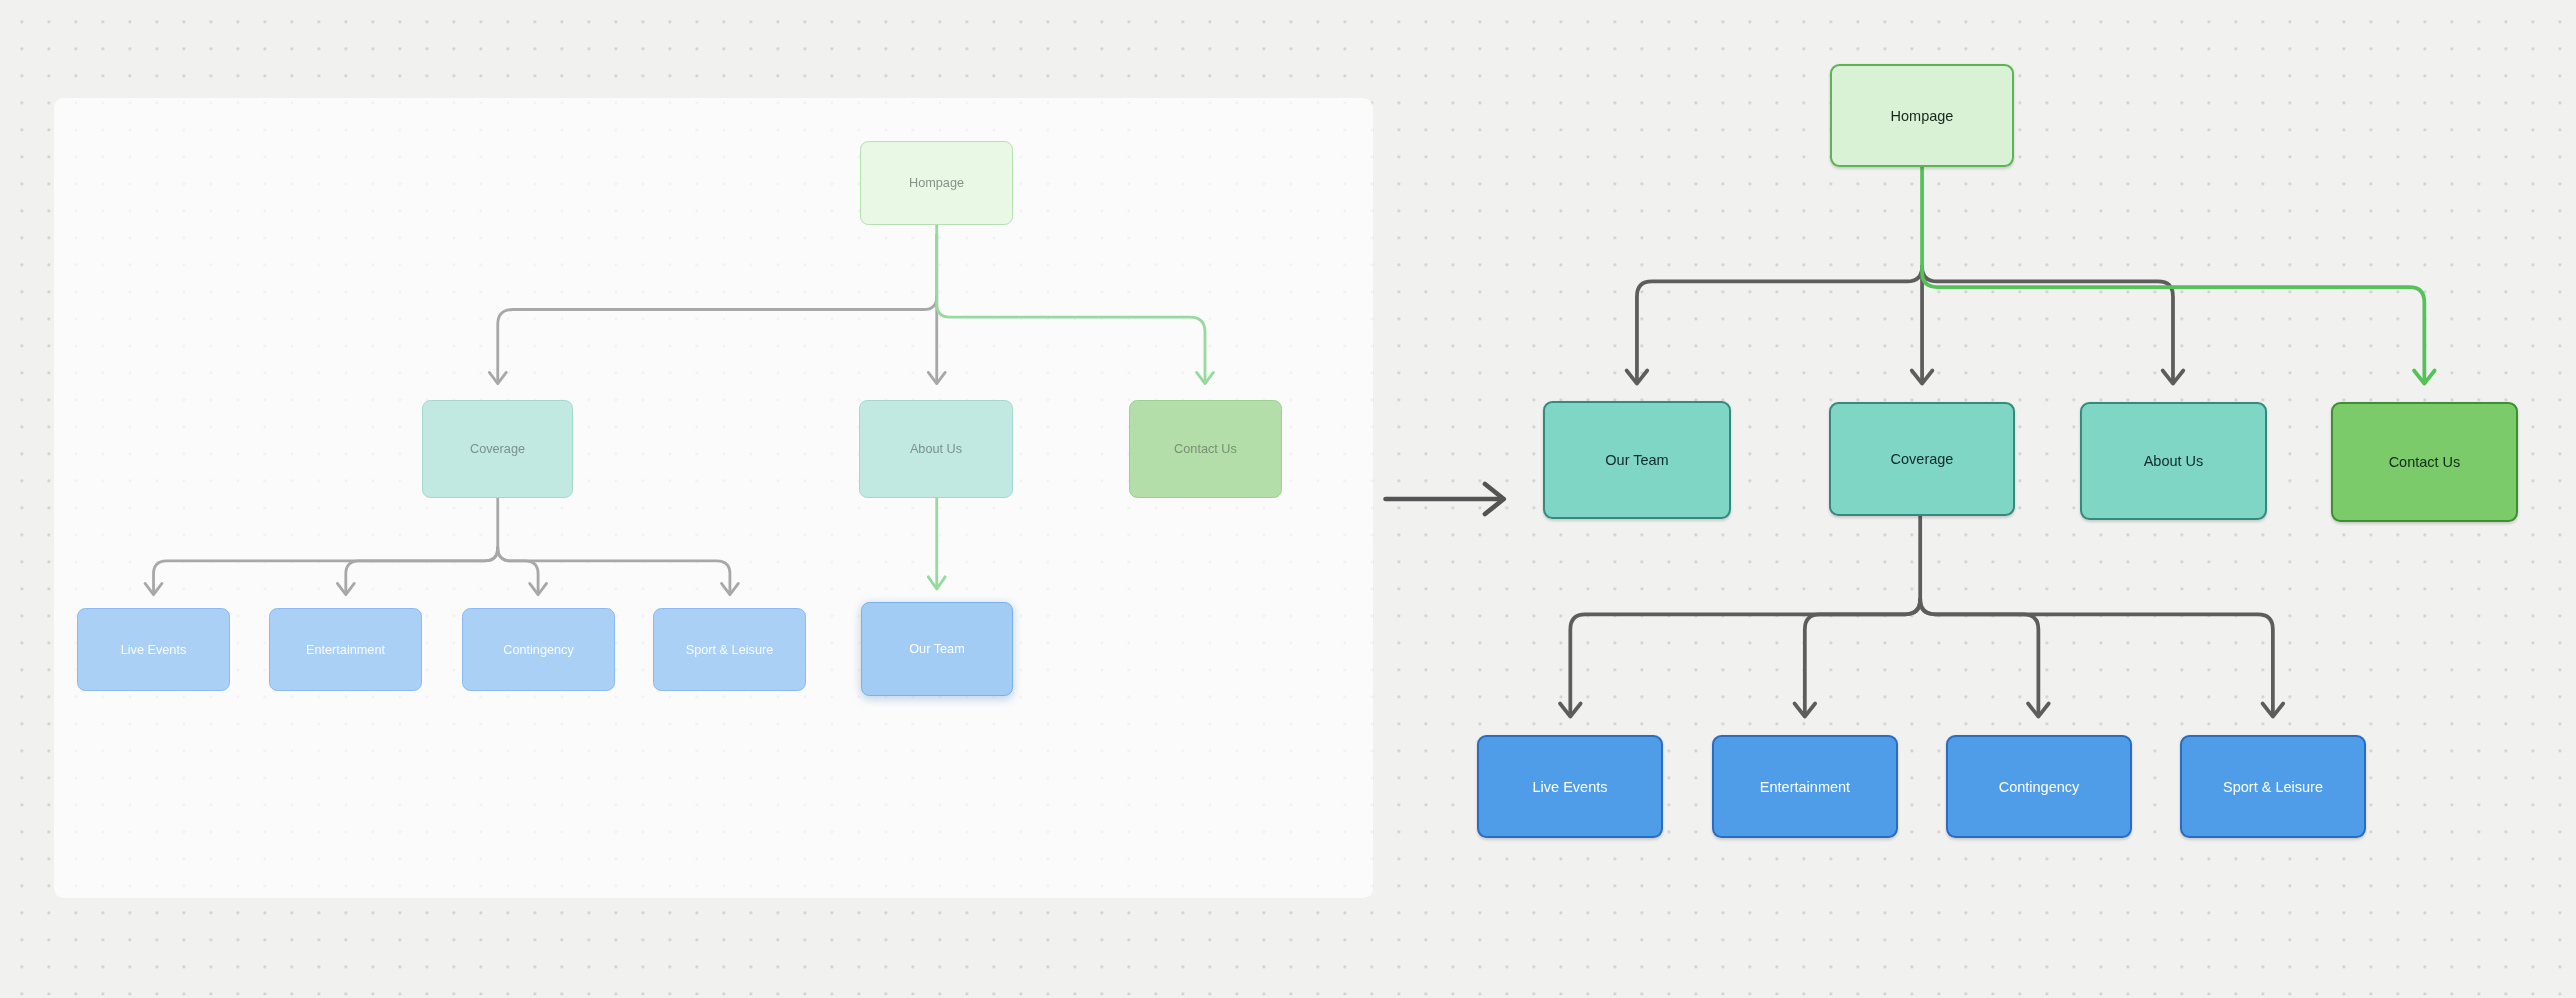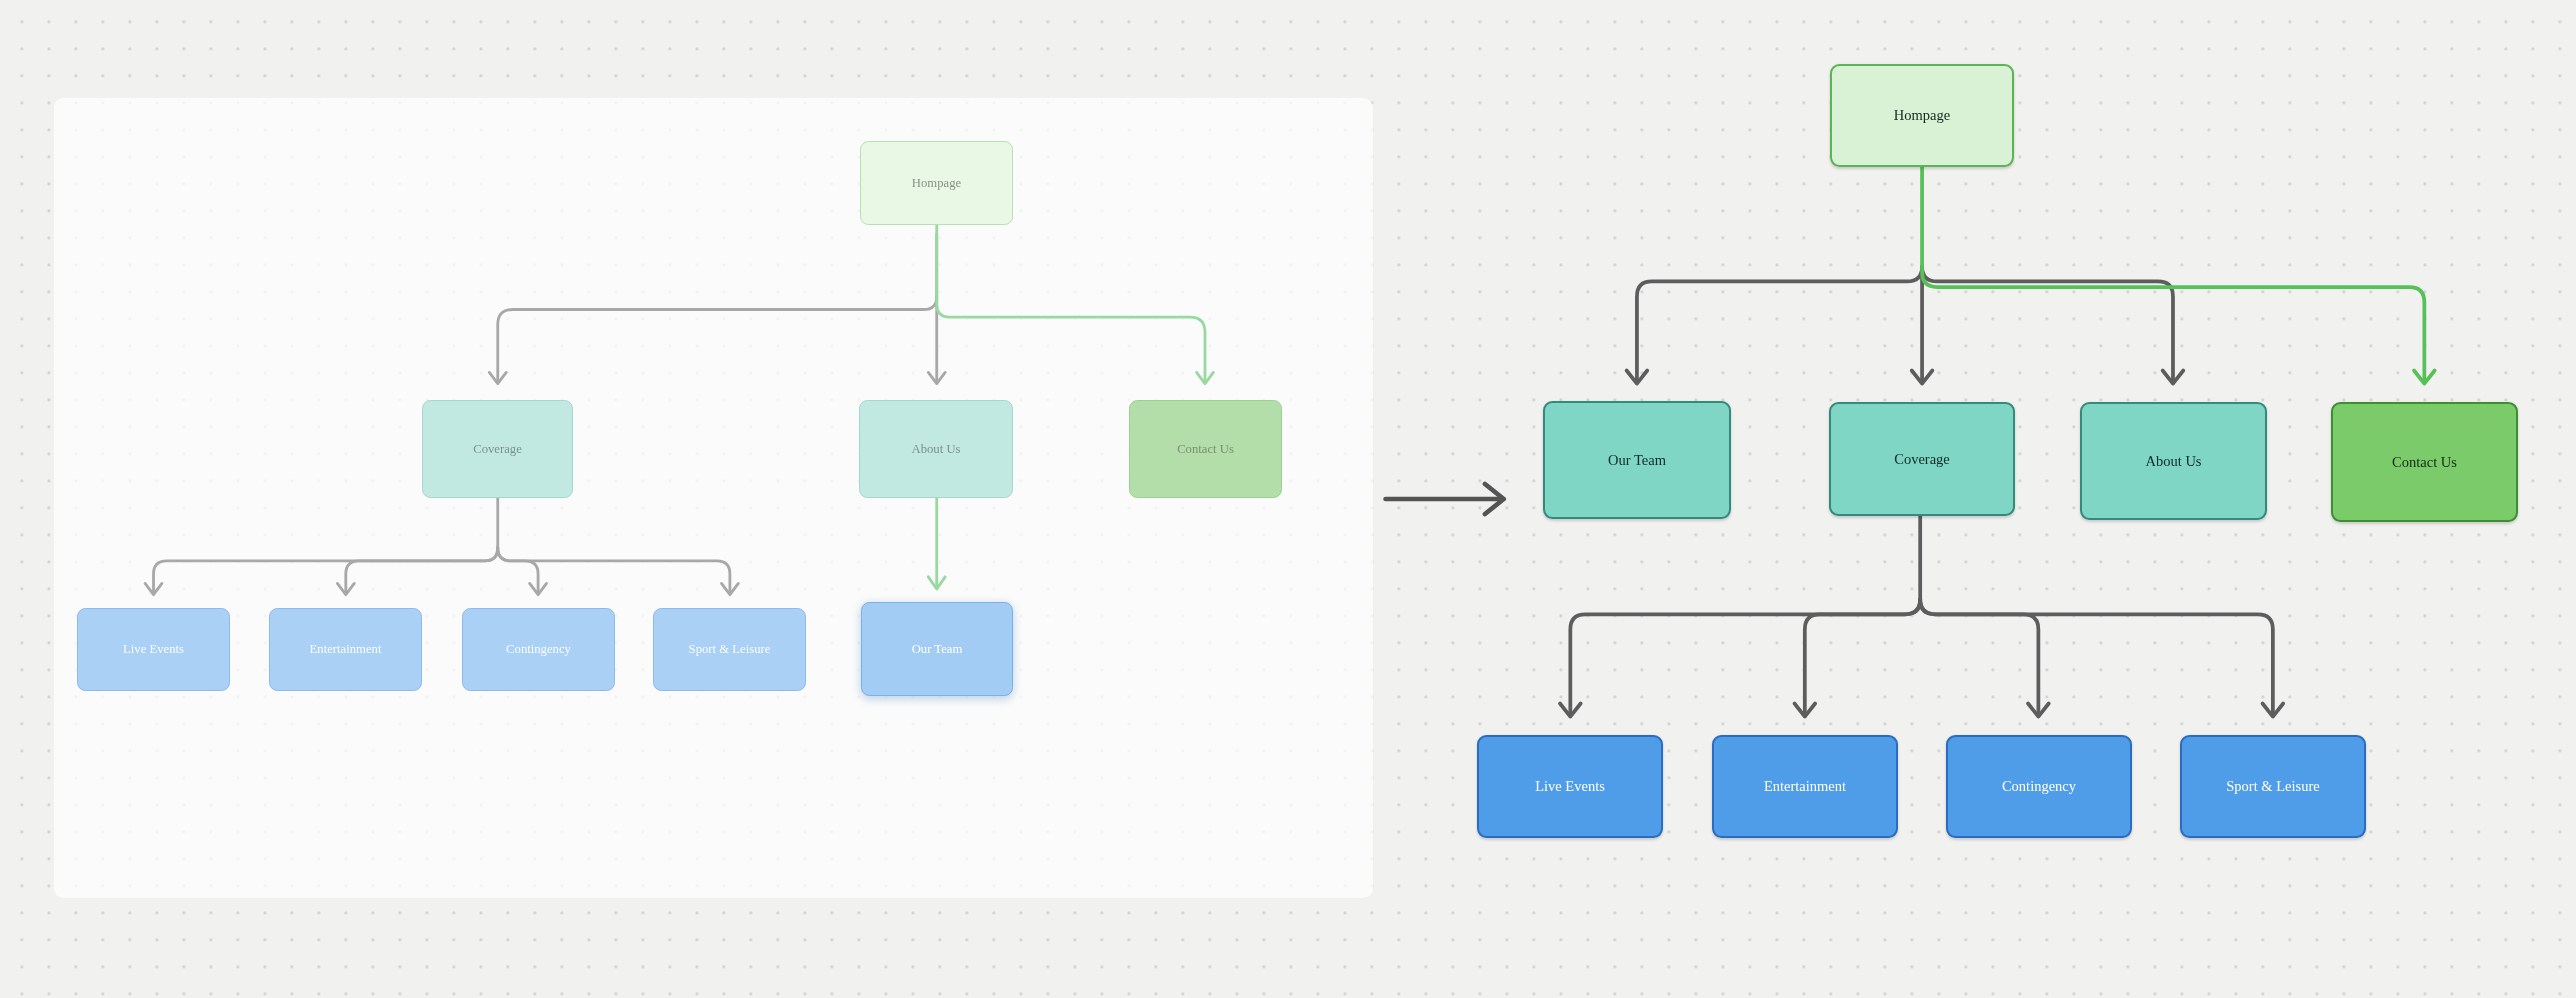--- a/index.html
+++ b/index.html
@@ -18,21 +18,21 @@
   .frame-panel{
     position:absolute;left:54px;top:98px;width:1319px;height:800px;
     background:rgba(255,255,255,0.72);
     border-radius:9.4px;
   }
   svg.connector-layer{position:absolute;left:0;top:0;}
 
   
   .node{
     position:absolute;display:flex;align-items:center;justify-content:center;
-    text-align:center;box-sizing:border-box;font-family:Liberation Serif, serif;
+    text-align:center;box-sizing:border-box;
   }
 
   
   .ln{border-radius:8.4px;border:1.9px solid;font-size:12.7px;}
   .l-root   {background:#e9f7e5;border-color:#b5e0b1;color:#879287;}
   .l-teal   {background:#c1e9e1;border-color:#a4d8cf;color:#7c9191;}
   .l-green  {background:#b3dda9;border-color:#9ad190;color:#7b8f74;}
   .l-blue   {background:#aad0f5;border-color:#8abaf0;color:rgba(255,255,255,0.93);}
   .l-new    {background:#a2ccf3;border-color:#79b0e8;color:#ffffff;
              box-shadow:0 2.8px 9.4px rgba(110,155,205,0.45);}

